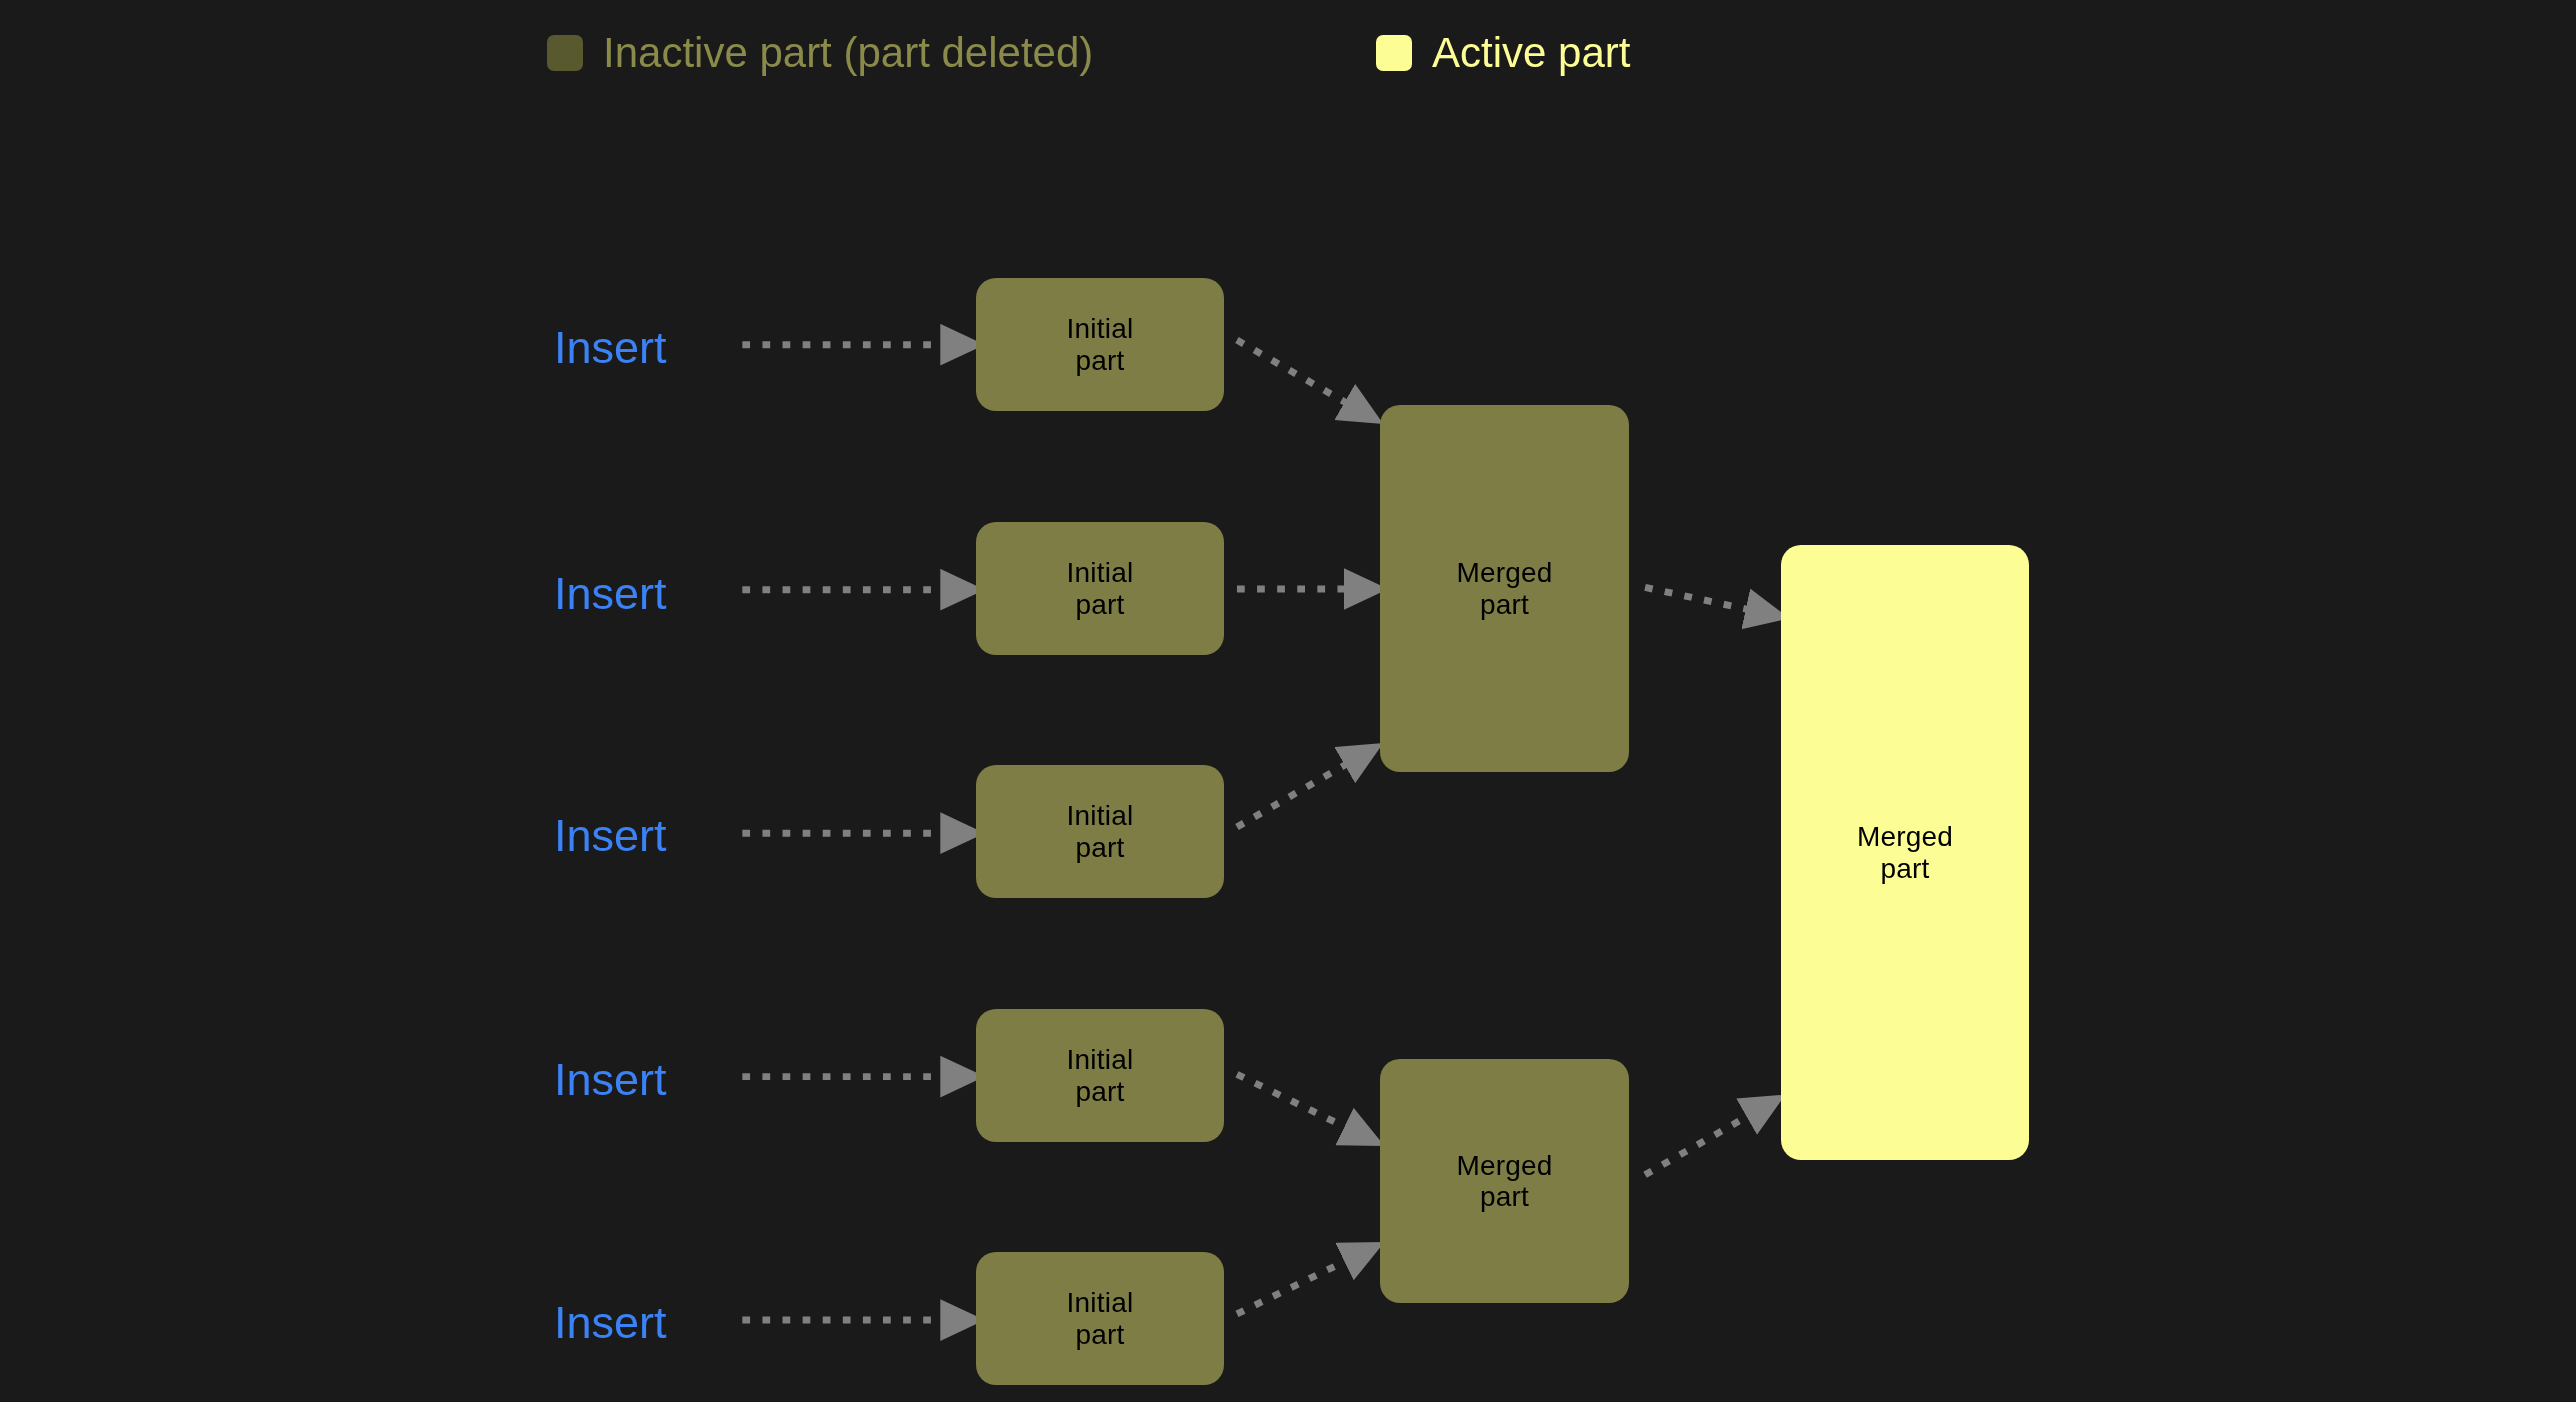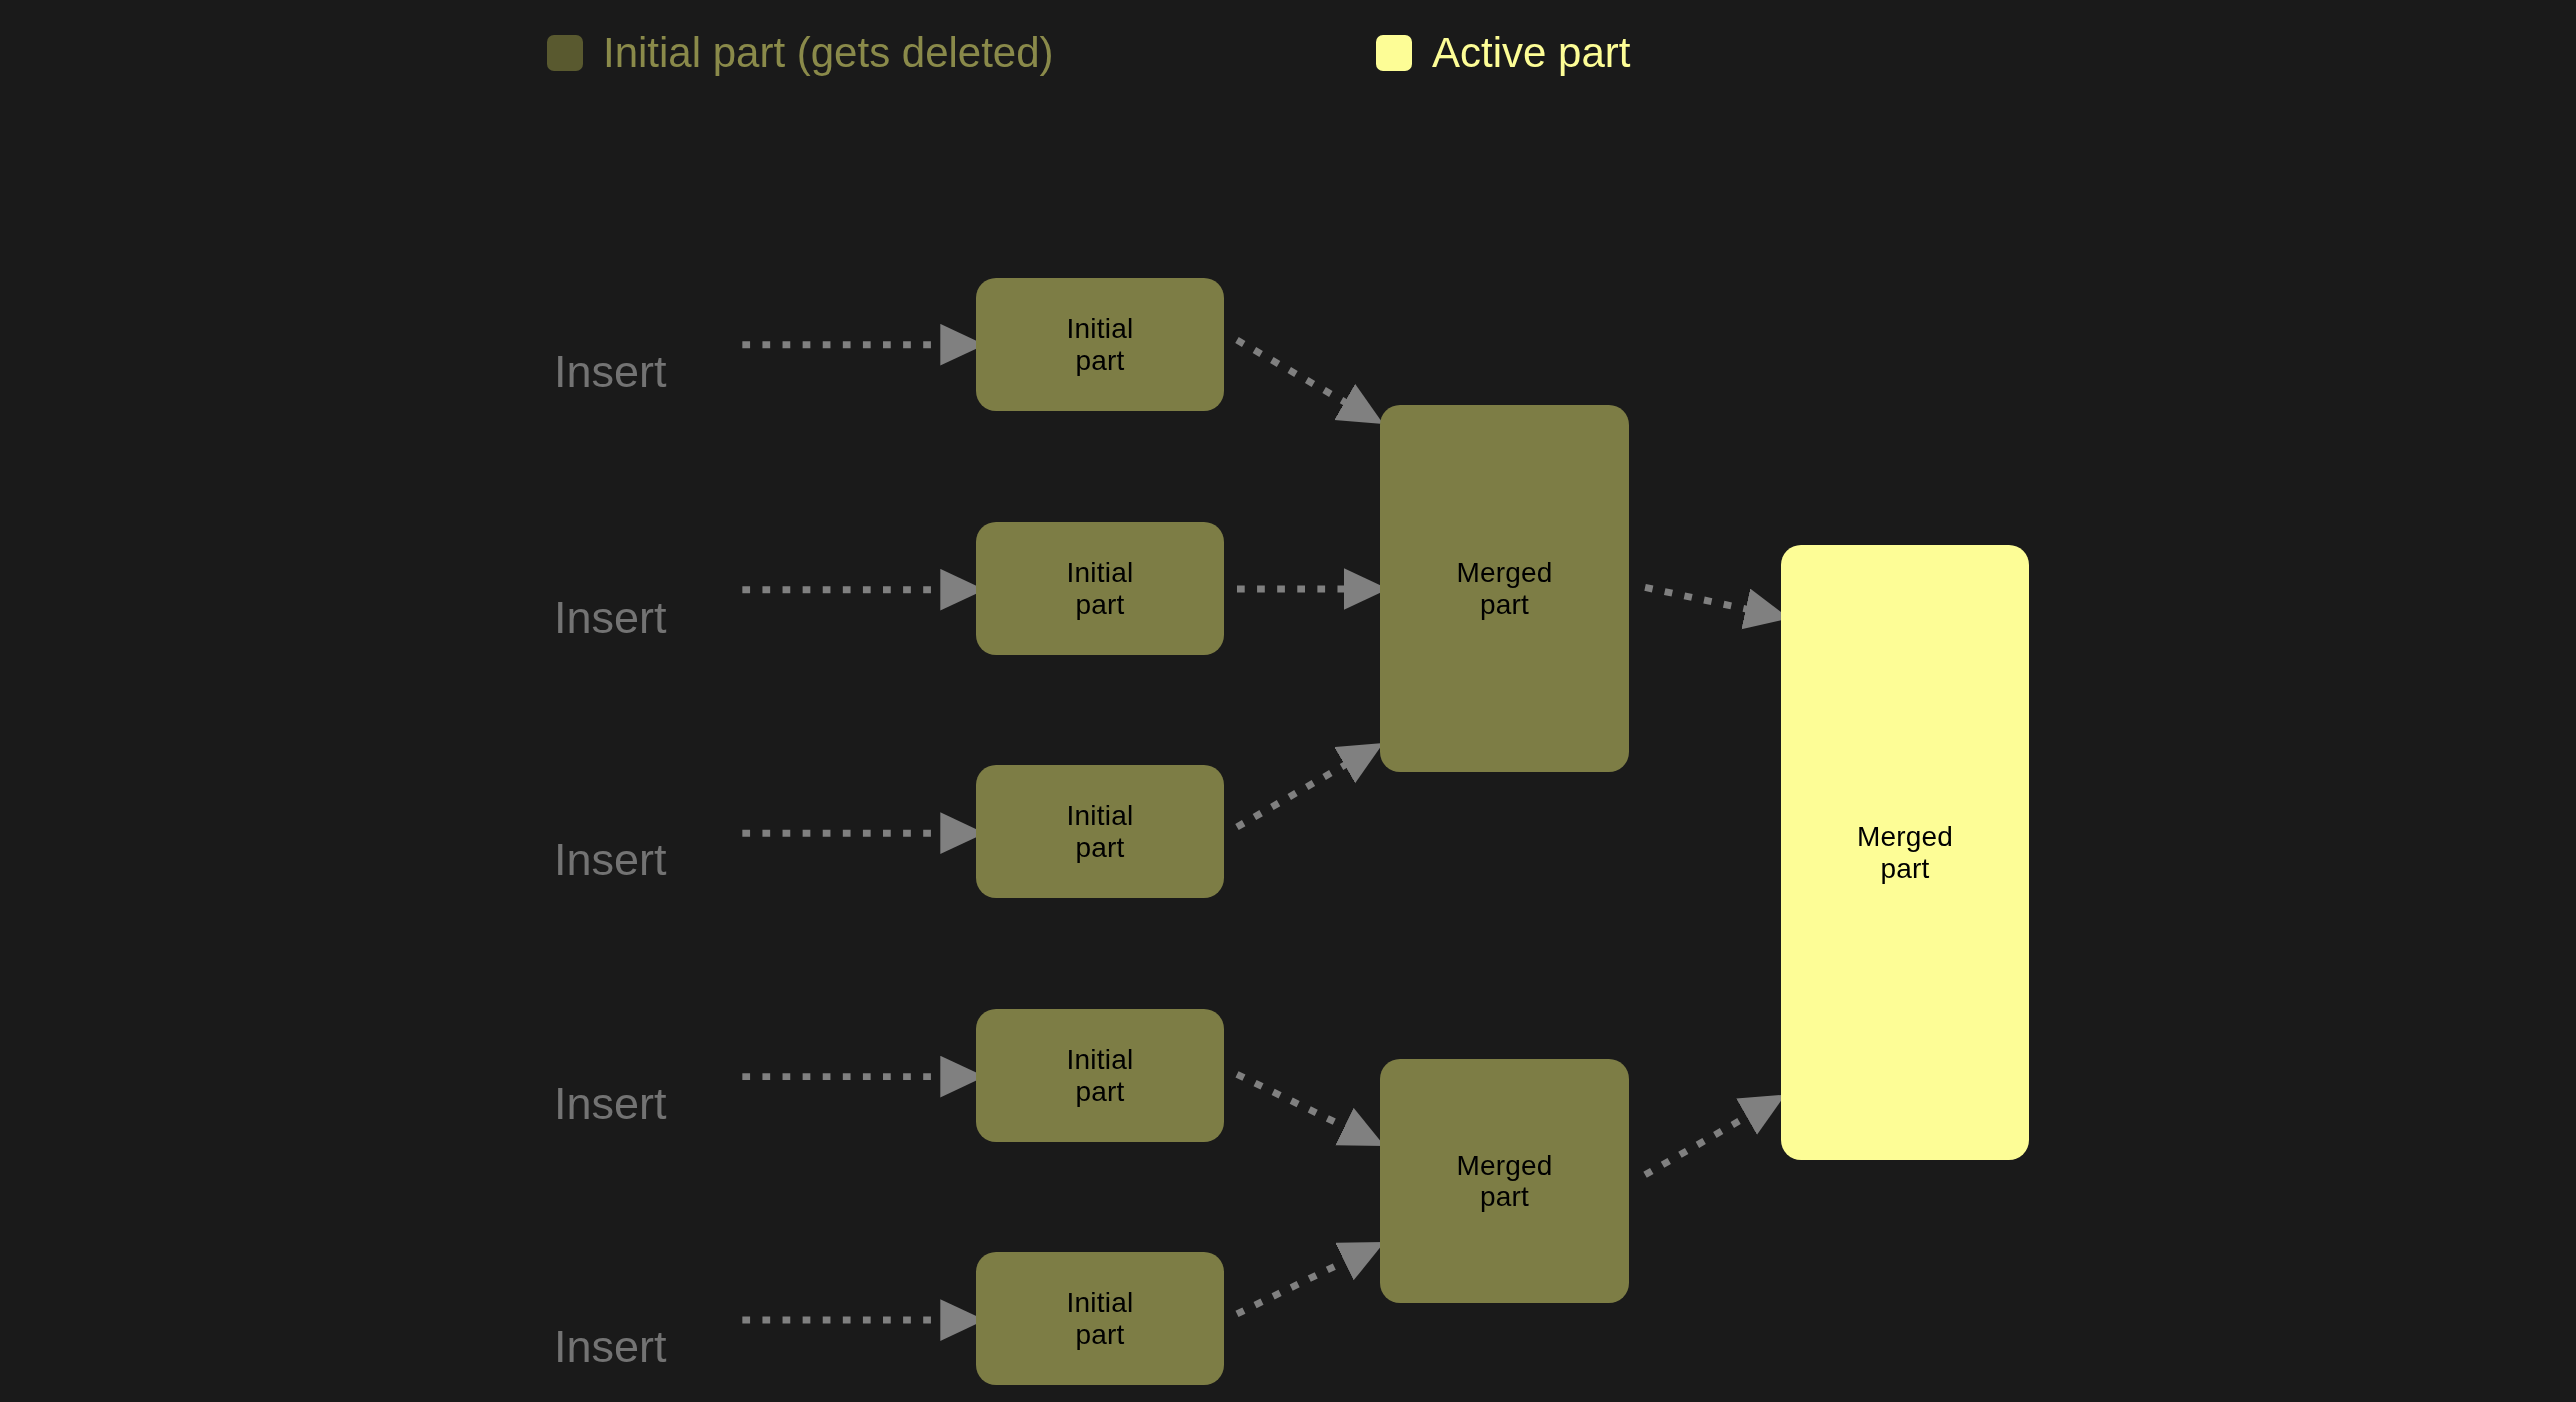--- a/index.html
+++ b/index.html
@@ -46,41 +46,40 @@
     font-size:28px;
     line-height:1.12;
     letter-spacing:0.2px;
   }
   .node.inactive { background:#7d7d45; }
   .node.active   { background:#fdfd96; }
   .node .node-text { display:block; padding:0 7.7px; }
 
   .insert-label {
     position:absolute;
-    color:#737373;
+    color:#3b82f6;
     font-size:45px;
     line-height:1;
     white-space:nowrap;
-    margin-top:24px;
   }
 
   .initial-box { left:976px; width:248px; height:133px; }
   .merged-top  { left:1380px; top:405px;  width:249px; height:367px; }
   .merged-bot  { left:1380px; top:1059px; width:249px; height:244px; }
   .active-box  { left:1781px; top:545px;  width:248px; height:615px; }
 </style>
 </head>
 <body>
 
 <div id="stage">
 
   <div class="legend">
     <div class="legend-item" id="legend-inactive">
       <span class="legend-swatch"></span>
-      <span class="legend-label">Initial part (gets deleted)</span>
+      <span class="legend-label">Inactive part (part deleted)</span>
     </div>
     <div class="legend-item" id="legend-active">
       <span class="legend-swatch"></span>
       <span class="legend-label">Active part</span>
     </div>
   </div>
 
   <svg id="arrows" viewBox="0 0 3332 1814" width="2576" height="1402" xmlns="http://www.w3.org/2000/svg">
     <defs>
       <marker id="ah" markerWidth="7" markerHeight="7" refX="1.1" refY="3.0" orient="auto" markerUnits="strokeWidth">

